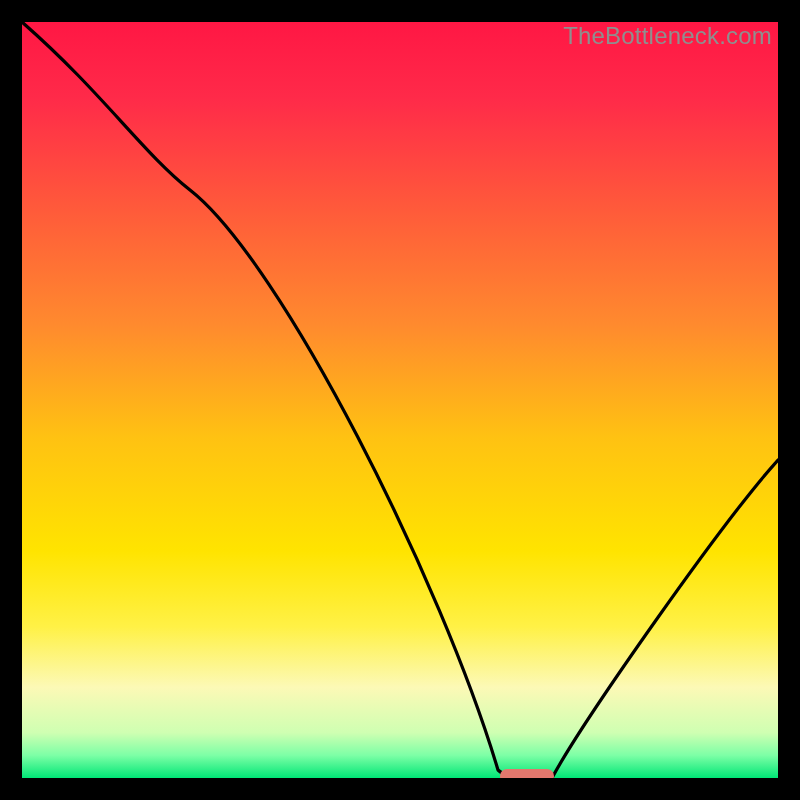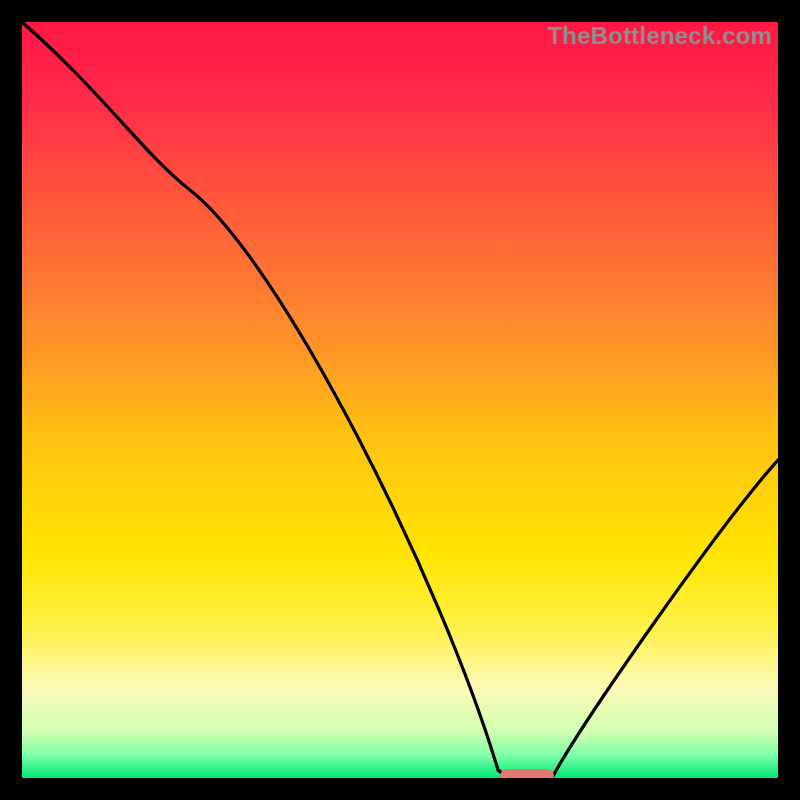--- a/index.html
+++ b/index.html
@@ -25,21 +25,21 @@
     width: 756px;
     height: 756px;
     overflow: hidden;
   }
   .watermark {
     position: absolute;
     top: 0px;
     right: 6px;
     font-family: Arial, Helvetica, sans-serif;
     font-size: 24px;
-    font-weight: 700;
+    font-weight: 400;
     color: #8f8f8f;
     letter-spacing: 0.2px;
     pointer-events: none;
     user-select: none;
   }
   svg.curve {
     position: absolute;
     left: 0;
     top: 0;
     width: 756px;

